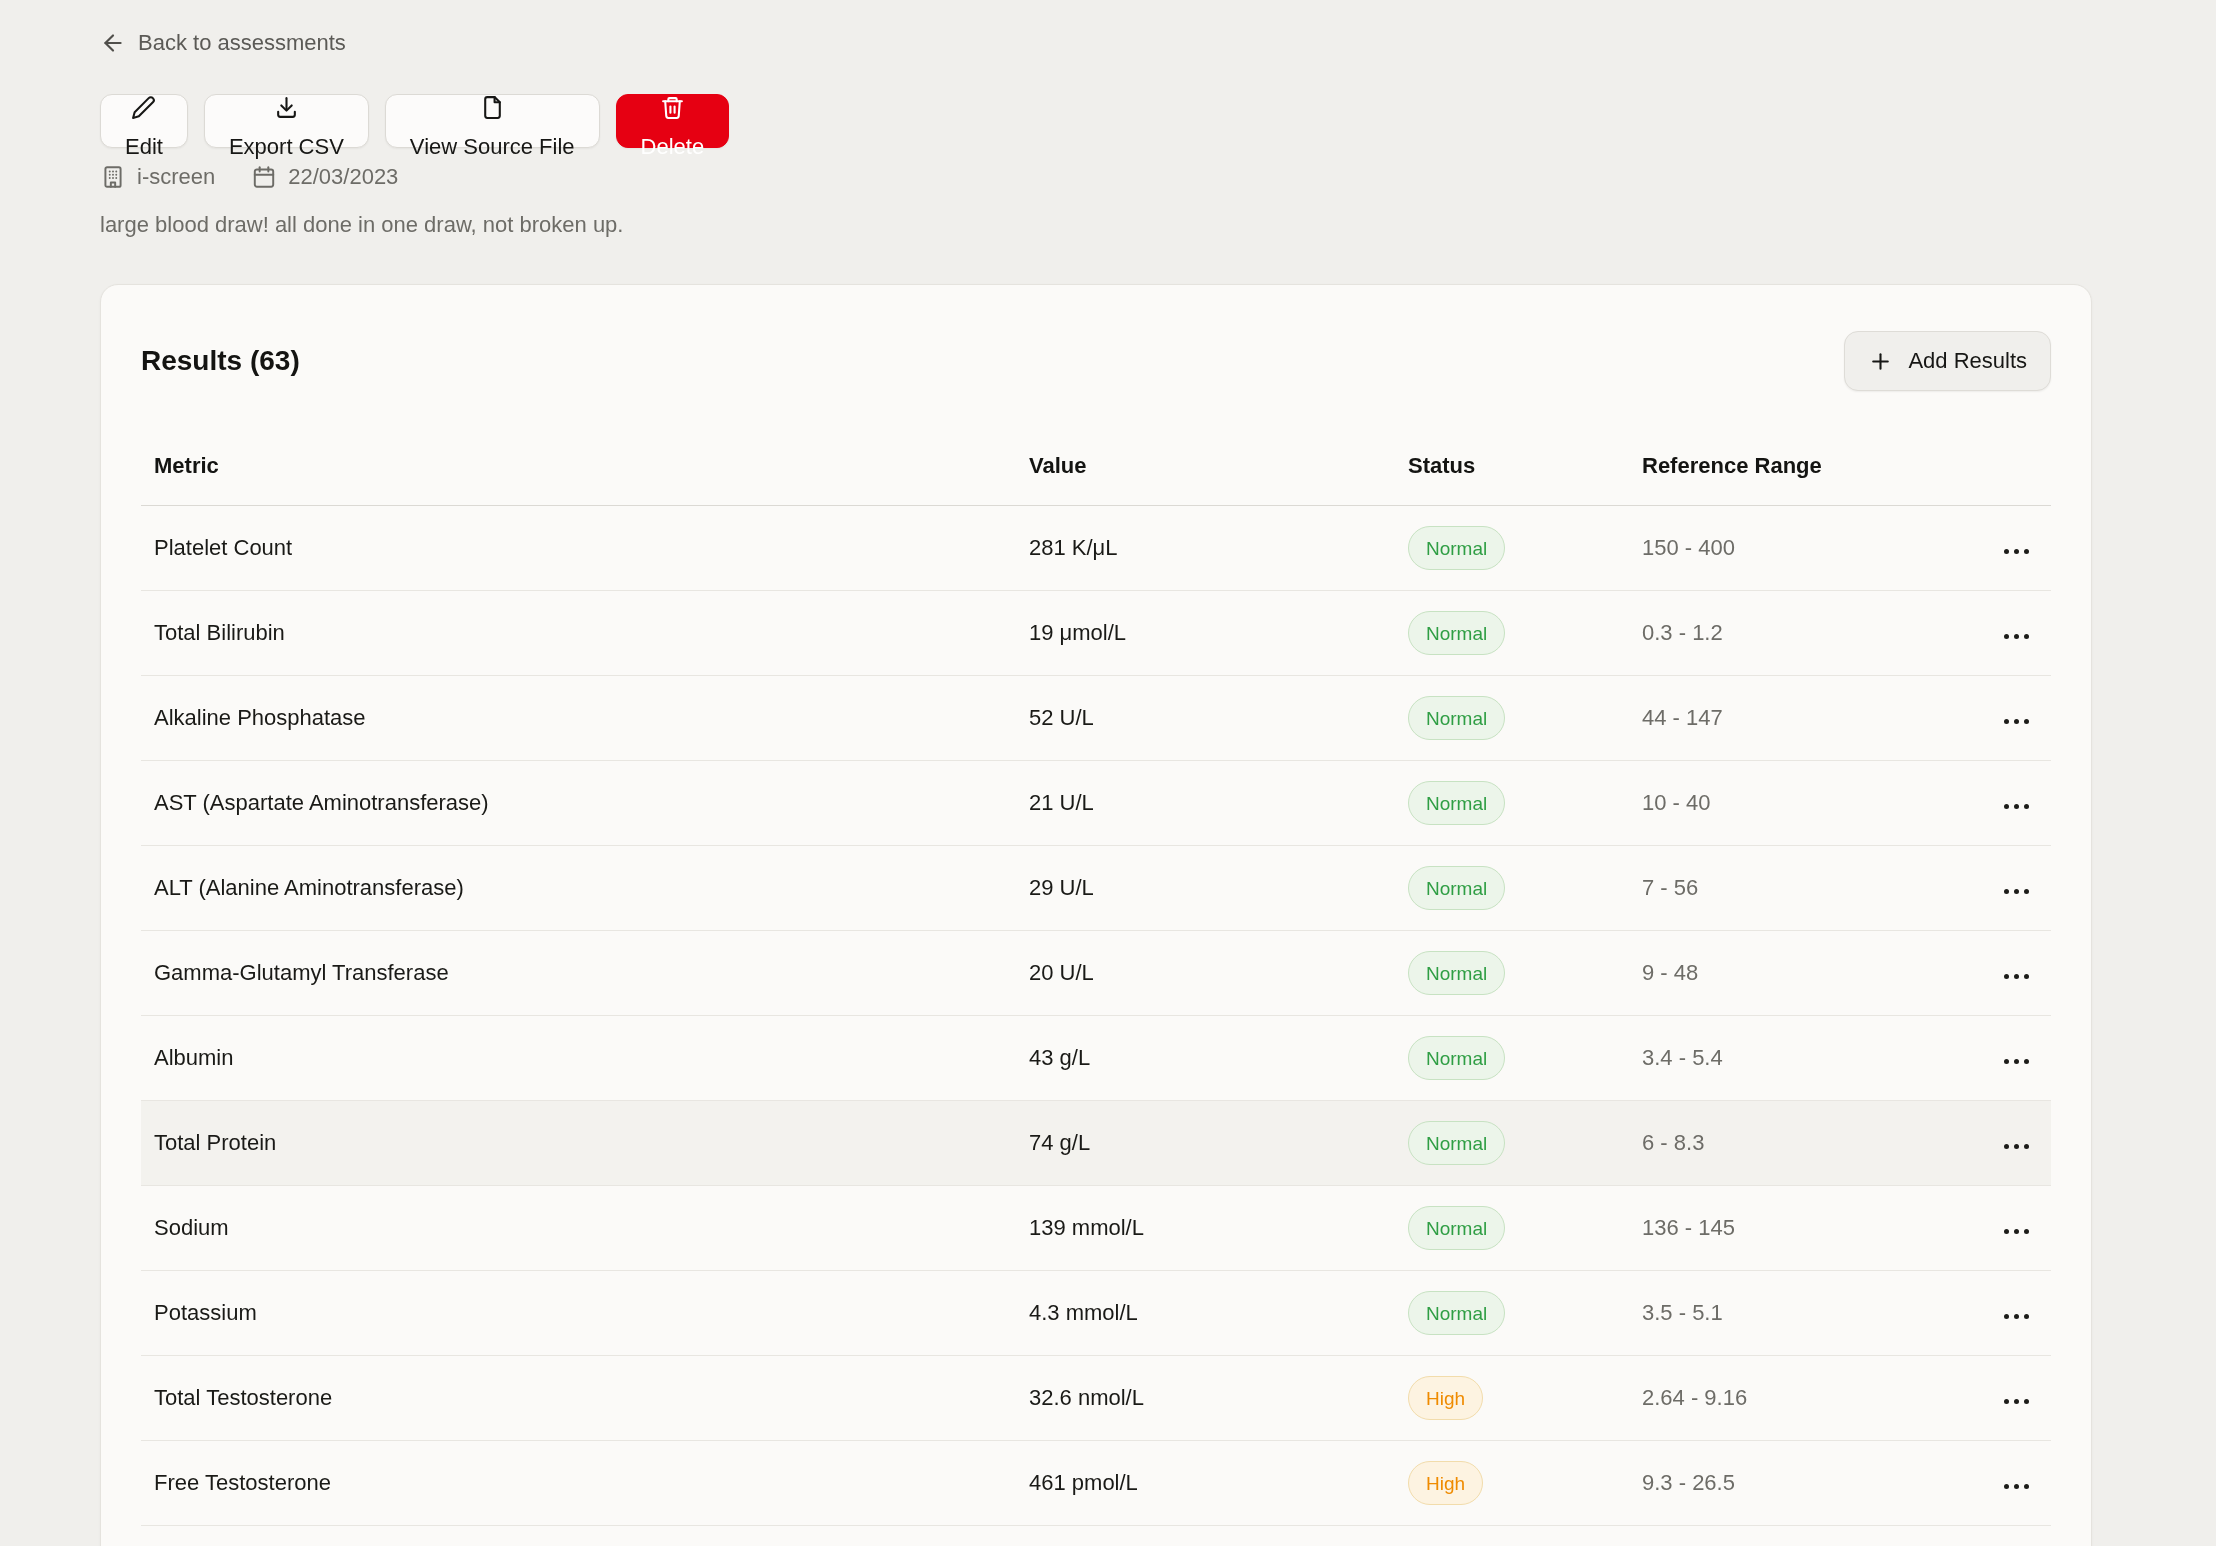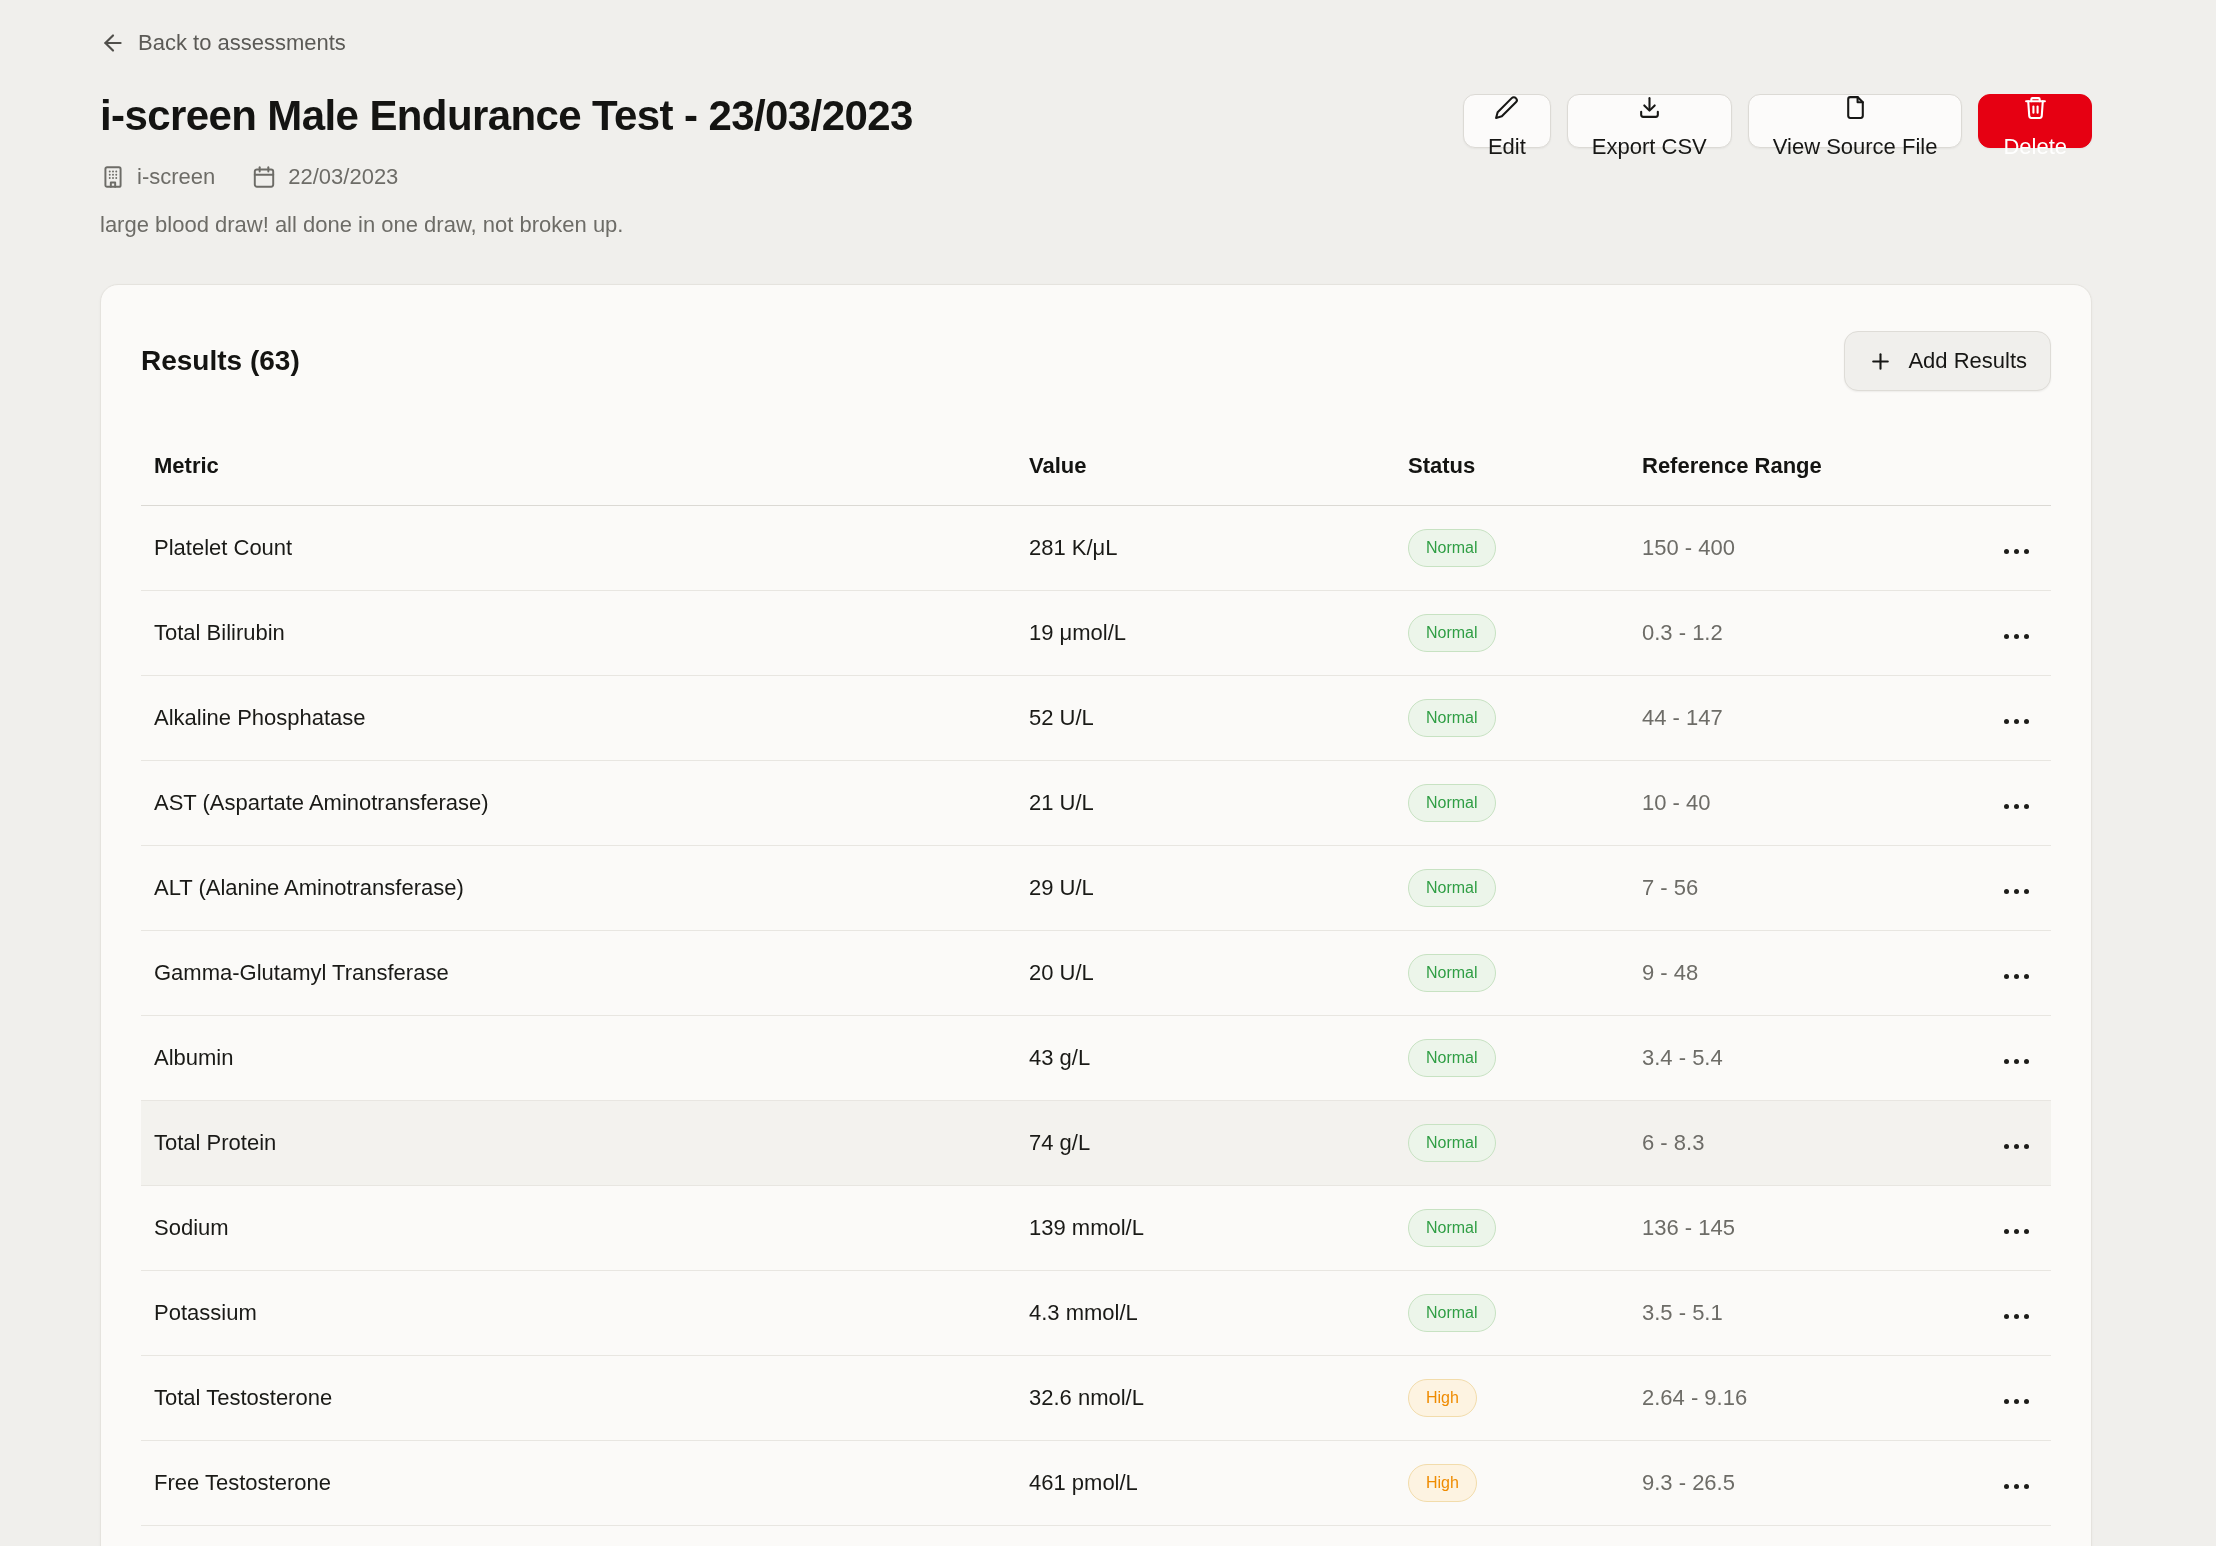--- a/index.html
+++ b/index.html
@@ -59,22 +59,22 @@
     text-align:left; font-size:22px; font-weight:600; color:#141412;
     padding:42px 0 26px 13px; border-bottom:1px solid #dbd9d4;
   }
   td { font-size:22px; height:85px; padding:0 0 0 13px; border-top:1px solid #e8e6e1; }
   tbody tr:first-child td { border-top:none; }
   td.cell-metric, td.cell-value { color:#1a1a17; }
   td.cell-range { color:#6d6c67; }
   tr.row-highlight td { background:#f3f2ee; }
 
   .badge {
-    display:inline-flex; align-items:center; height:38px; padding:16px 17px;
-    border-radius:999px; font-size:16px; line-height:1;
+    display:inline-flex; align-items:center; height:44px; padding:16px 17px;
+    border-radius:999px; font-size:19px; line-height:1;
   }
   .badge-normal { background:#ecf5ea; border:1px solid #c7e2c2; color:#2f9e44; }
   .badge-high   { background:#fdf3e1; border:1px solid #f2dcab; color:#ef8b00; }
 
   td.cell-menu { text-align:right; padding-right:16px; }
   .row-menu {
     display:inline-flex; gap:5px; align-items:center; cursor:pointer;
     background:none; border:none; padding:8px 6px;
   }
   .row-menu i { width:5px; height:5px; border-radius:50%; background:#1d1d1a; display:block; }
@@ -88,21 +88,20 @@
     <span style="display:flex;">
       <svg width="26" height="26" viewBox="0 0 24 24" fill="none" stroke-width="2" stroke-linecap="round" stroke-linejoin="round">
           <path d="M19 12H5"></path>
           <path d="M12 19l-7-7 7-7"></path>
         </svg>
     </span>
     <span>Back to assessments</span>
   </div>
 
   <div class="header-row">
-    <h1 class="page-title">i-screen Male Endurance Test - 23/03/2023</h1>
     <div class="actions">
       <button class="btn">
         <span style="display:flex;">
           <svg width="25" height="25" viewBox="0 0 24 24" fill="none" stroke="currentColor" stroke-width="2" stroke-linecap="round" stroke-linejoin="round">
               <path d="M17 3a2.8 2.8 0 0 1 4 4L7.5 20.5 2 22l1.5-5.5z"></path>
             </svg>
         </span>
         <span>Edit</span>
       </button>
       <button class="btn">

